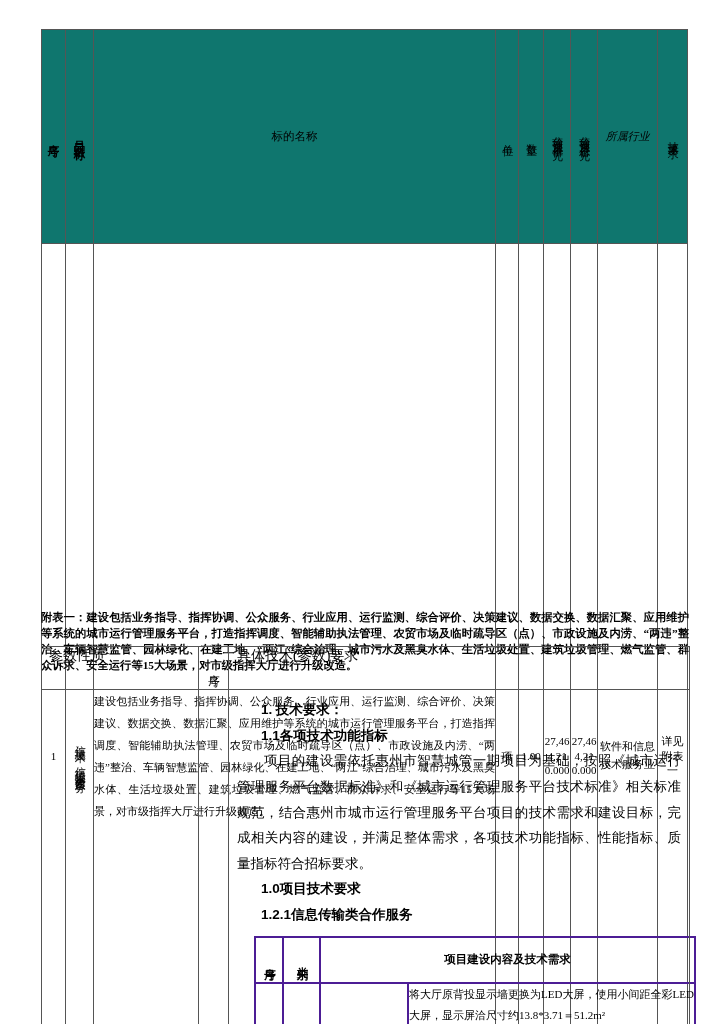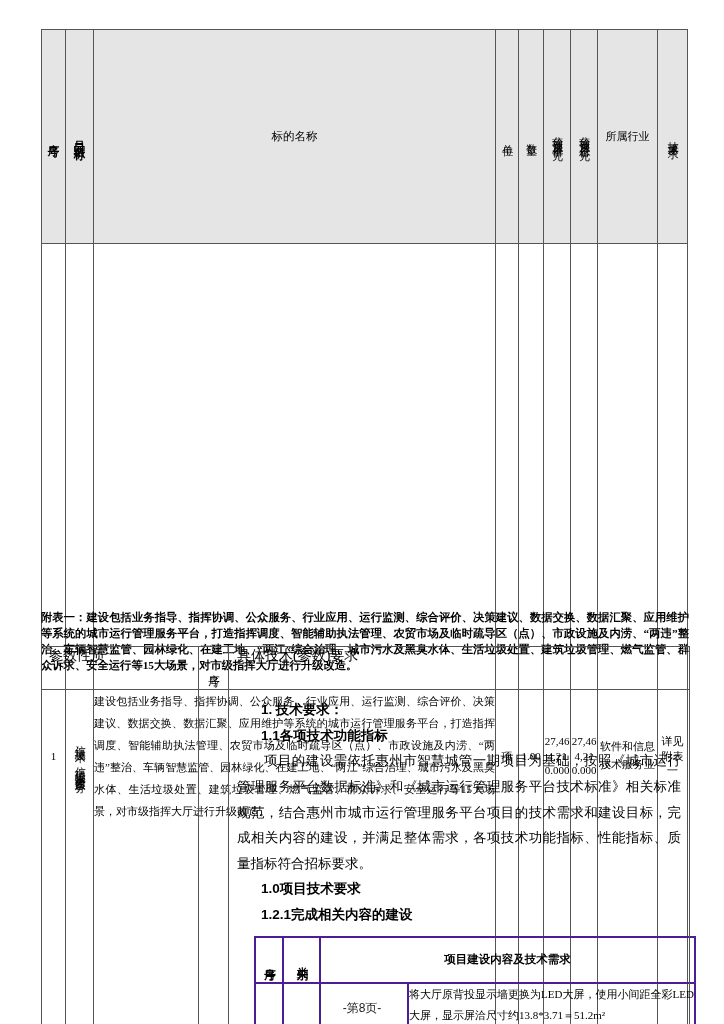--- a/index.html
+++ b/index.html
@@ -33,21 +33,21 @@
     border-collapse: collapse;
     table-layout: fixed;
   }
   .tbl1 td, .tbl1 th {
     border: 1px solid #555555;
     padding: 0;
     vertical-align: middle;
     font-weight: normal;
   }
   .tbl1 thead td {
-    background: #e5e5e5;
+    background: #0f766e;
     height: 213px;
   }
   
   .vstack {
     writing-mode: vertical-rl;
     text-orientation: upright;
     letter-spacing: 3px;
     font-size: 11.5px;
     line-height: 1.05;
     margin: 0 auto;
@@ -70,20 +70,21 @@
     justify-content: center;
   }
   .h-center {
     text-align: center;
     font-size: 11.5px;
     font-weight: bold;
   }
   .h-center-n {
     text-align: center;
     font-size: 11px;
+    font-style: italic;
   }
   .cell-body {
     padding: 6px 8px;
     font-size: 11px;
     line-height: 2.0;
     text-align: justify;
     text-justify: inter-ideograph;
   }
   .narrow-num {
     font-size: 11px;
@@ -330,21 +331,21 @@
               <span class="num">1.1</span><span>各项技术功能指标</span>
             </div>
 
             <div class="para-ind">项目的建设需依托惠州市智慧城管一期项目为基础，按照《城市运行管理服务平台数据标准》和《城市运行管理服务平台技术标准》相关标准规范，结合惠州市城市运行管理服务平台项目的技术需求和建设目标，完成相关内容的建设，并满足整体需求，各项技术功能指标、性能指标、质量指标符合招标要求。</div>
 
             <div class="para-head">
               <span class="num">1.0</span><span>项目技术要求</span>
             </div>
 
             <div class="para-head">
-              <span class="num">1.2.1</span><span>完成相关内容的建设</span>
+              <span class="num">1.2.1</span><span>信息传输类合作服务</span>
             </div>
 
             <table class="tbl3">
               <colgroup>
                 <col class="t3c1">
                   <col class="t3c2">
                   <col class="t3c3">
                   <col class="t3c4">
               </colgroup>
               <tbody>
@@ -365,15 +366,14 @@
                 </tr>
               </tbody>
             </table>
 
           </div>
         </td>
       </tr>
     </tbody>
   </table>
 
-  <div class="footer">-第8页-</div>
 
 </div>
 
 </body></html>

